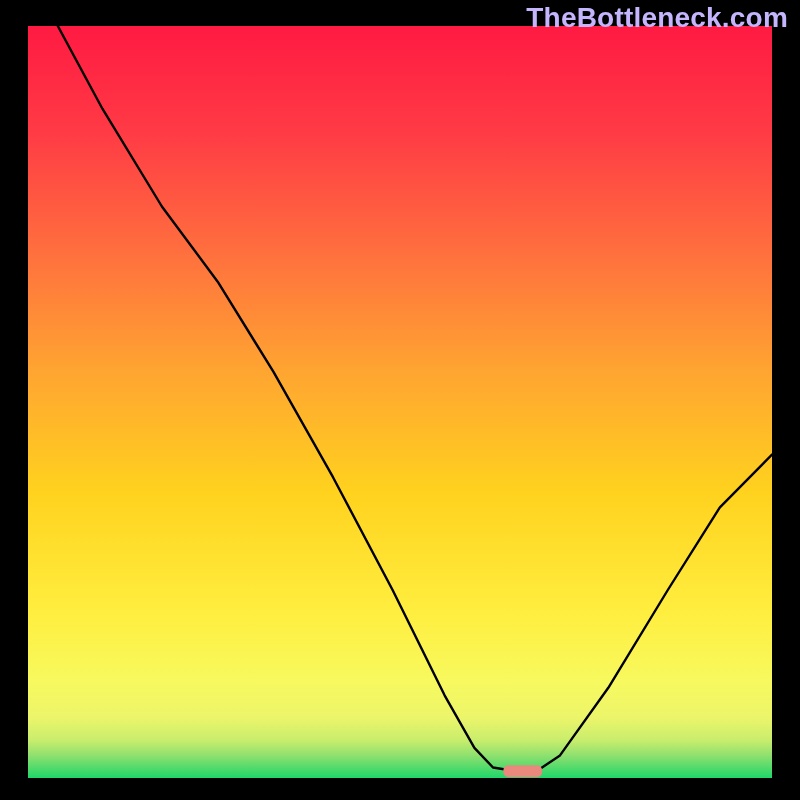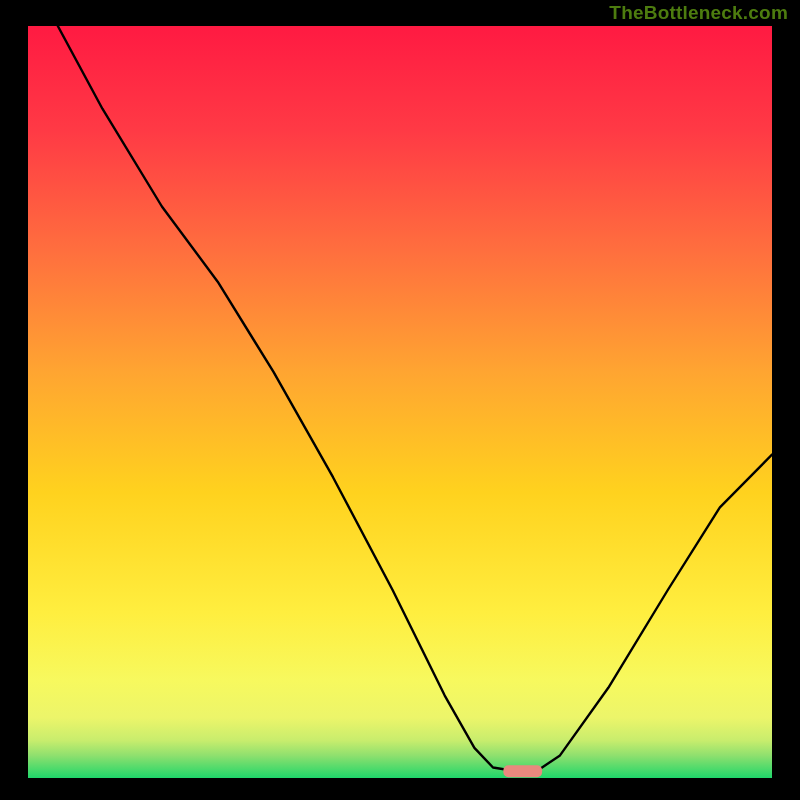--- a/index.html
+++ b/index.html
@@ -14,22 +14,22 @@
   .frame {
     position: relative;
     width: 800px;
     height: 800px;
     background: #000;
   }
   .watermark {
     position: absolute;
     top: 2px;
     right: 12px;
-    color: #4d7c0f;
-    font-size: 19px;
+    color: #c4b5fd;
+    font-size: 28px;
     font-weight: 600;
     letter-spacing: 0.2px;
     z-index: 20;
   }
   .plot-wrap {
     position: absolute;
     
     left: 28px;
     top: 26px;
     width: 744px;    

